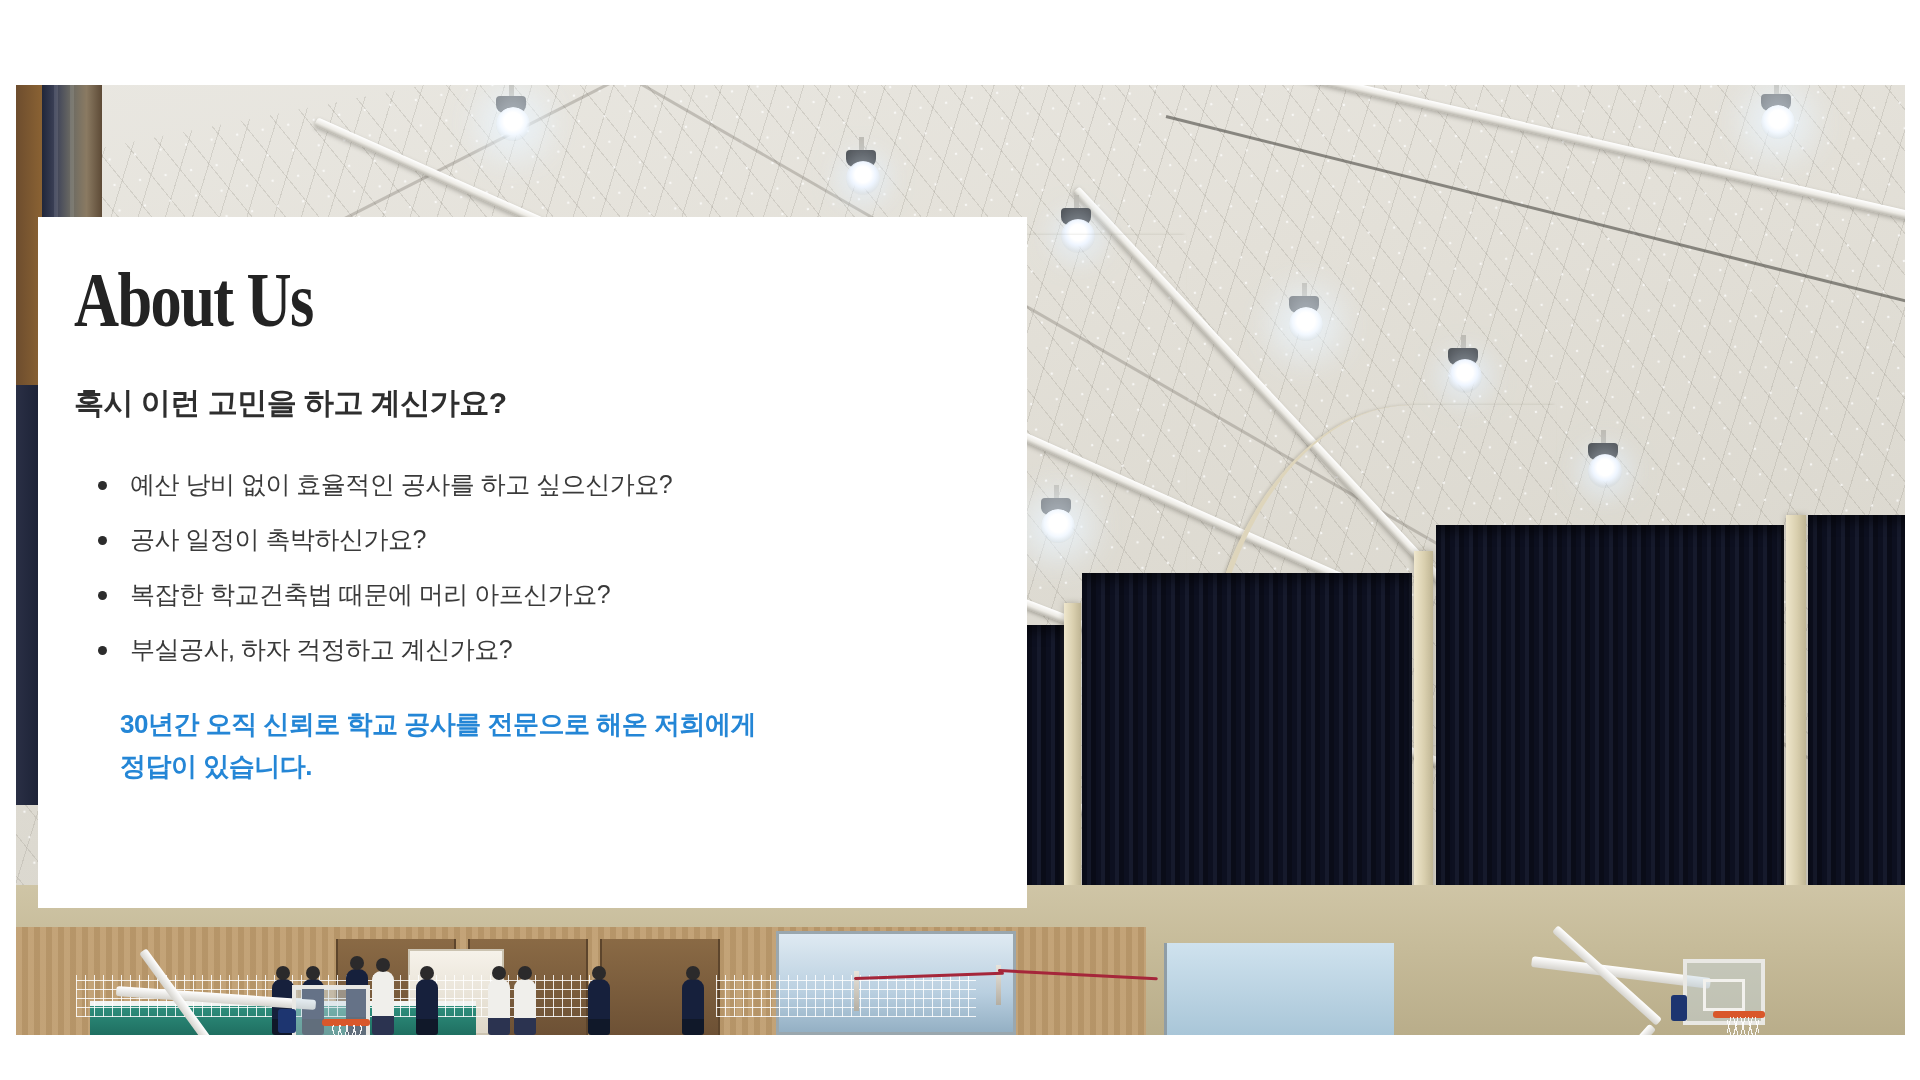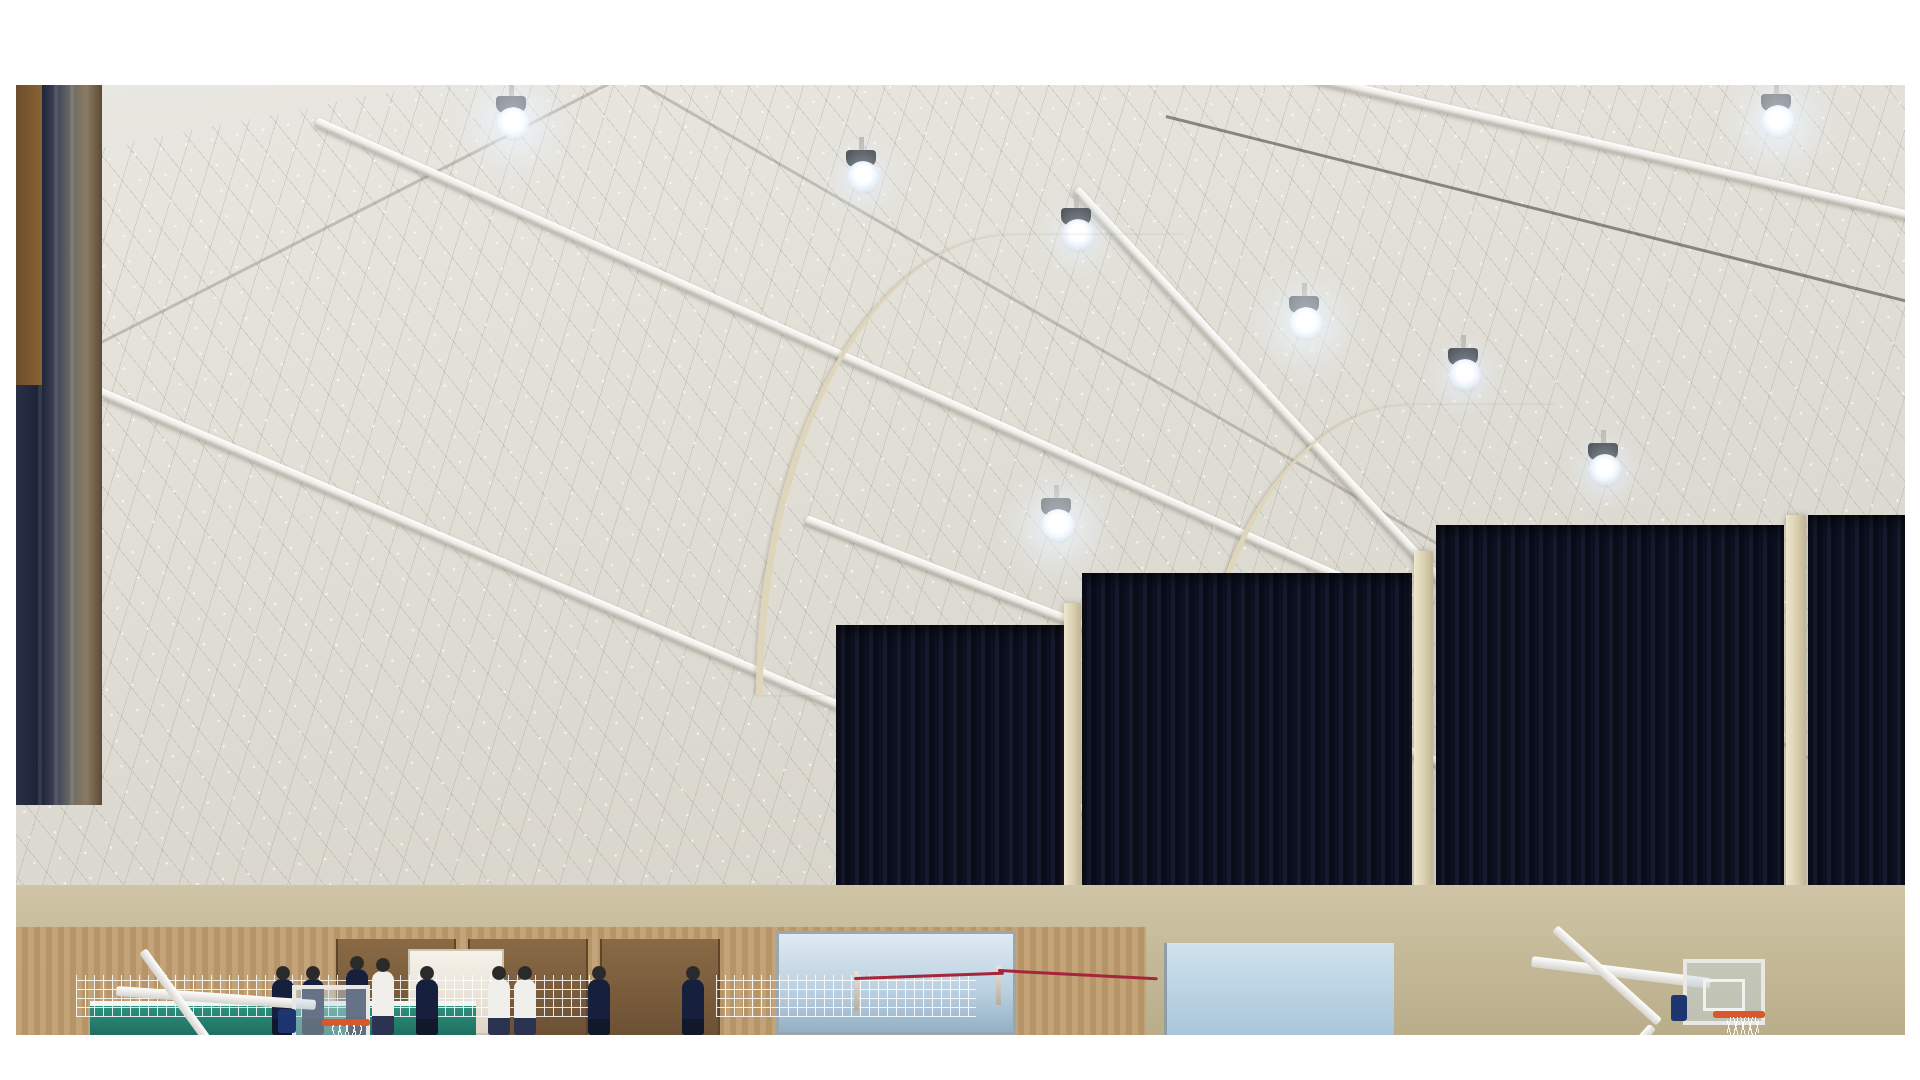--- a/index.html
+++ b/index.html
@@ -395,14 +395,32 @@
       <div class="arm" style="left:42px;top:10px;width:120px;height:9px;transform:rotate(54deg);"></div>
 
       <div class="board" style="left:216px;top:0;width:78px;height:54px;"></div>
       <div class="pad" style="left:202px;top:24px;width:18px;height:24px;"></div>
       <div class="rim" style="left:246px;top:34px;width:48px;"></div>
       <div class="mesh" style="left:256px;top:40px;width:30px;height:32px;"></div>
     </div>
 
   </div>
 
+  <div id="card">
+    <div class="card-inner">
+
+      <h1 id="title">About Us</h1>
+
+      <h2 id="subhead">혹시 이런 고민을 하고 계신가요?</h2>
+
+      <ul id="bullets">
+        <li>예산 낭비 없이 효율적인 공사를 하고 싶으신가요?</li>
+        <li>공사 일정이 촉박하신가요?</li>
+        <li>복잡한 학교건축법 때문에 머리 아프신가요?</li>
+        <li>부실공사, 하자 걱정하고 계신가요?</li>
+      </ul>
+
+      <p id="highlight">30년간 오직 신뢰로 학교 공사를 전문으로 해온 저희에게 정답이 있습니다.</p>
+
+    </div>
+  </div>
 
 </div>
 
 </body></html>

